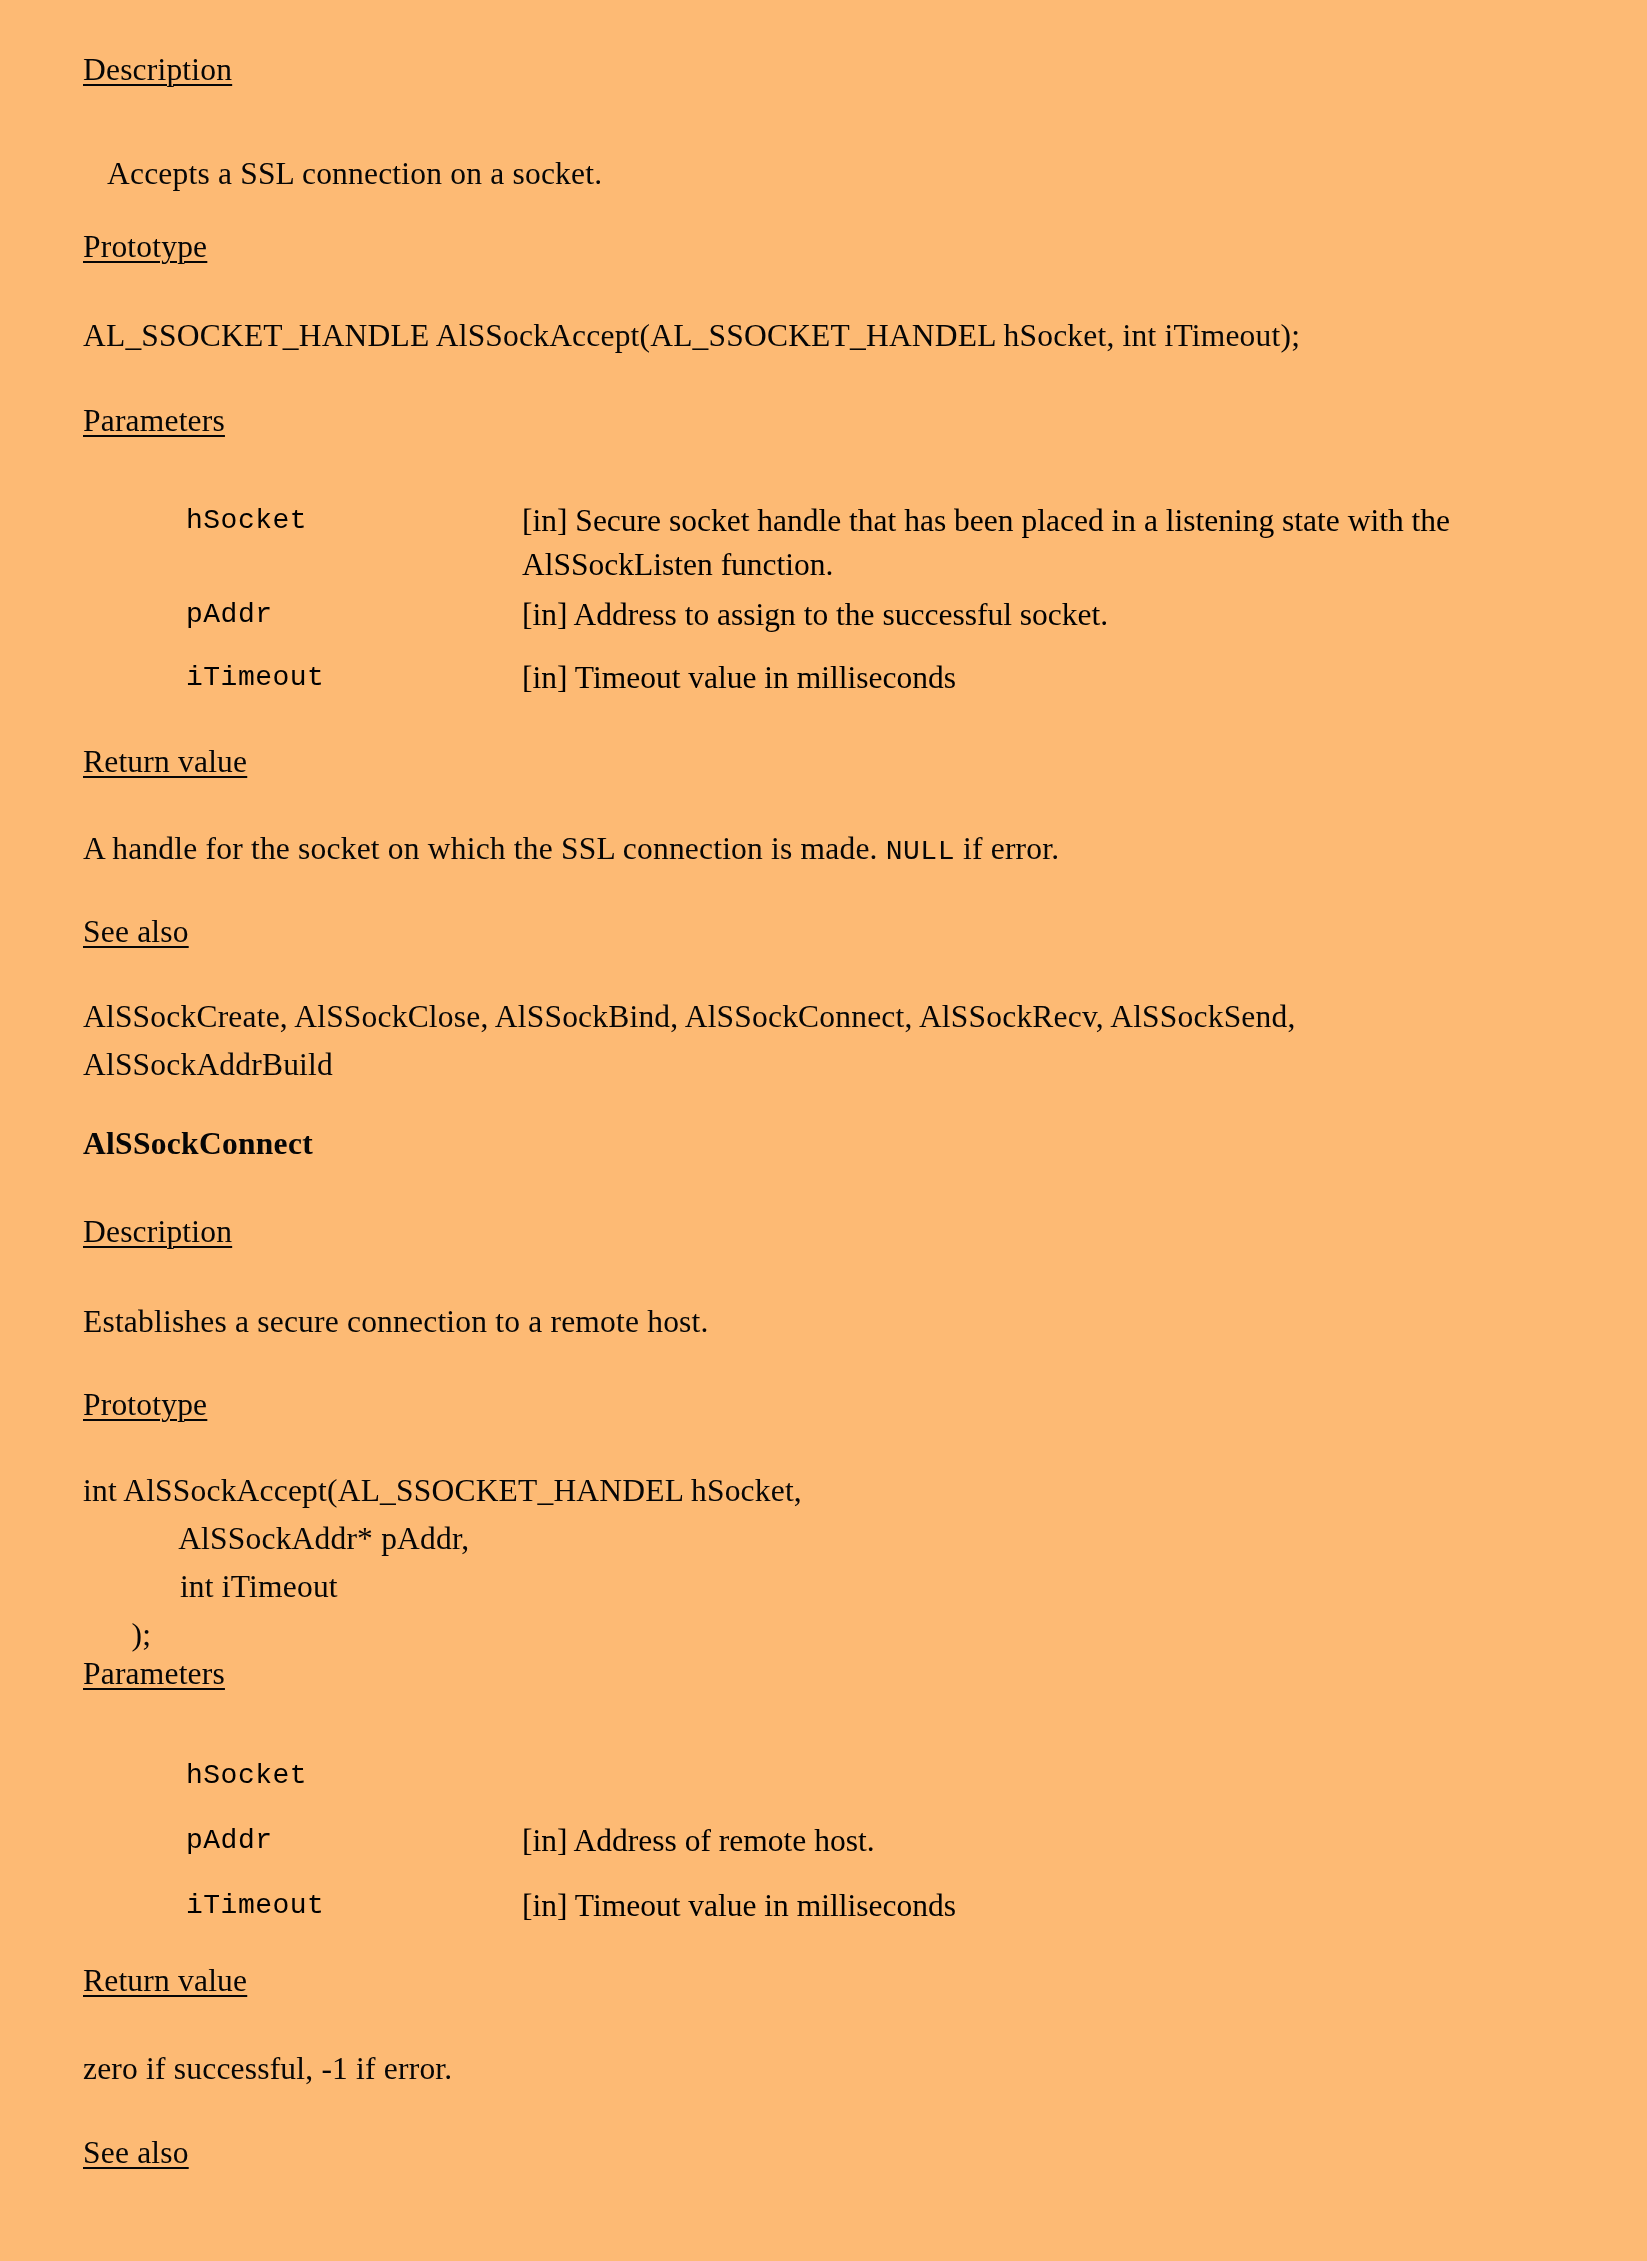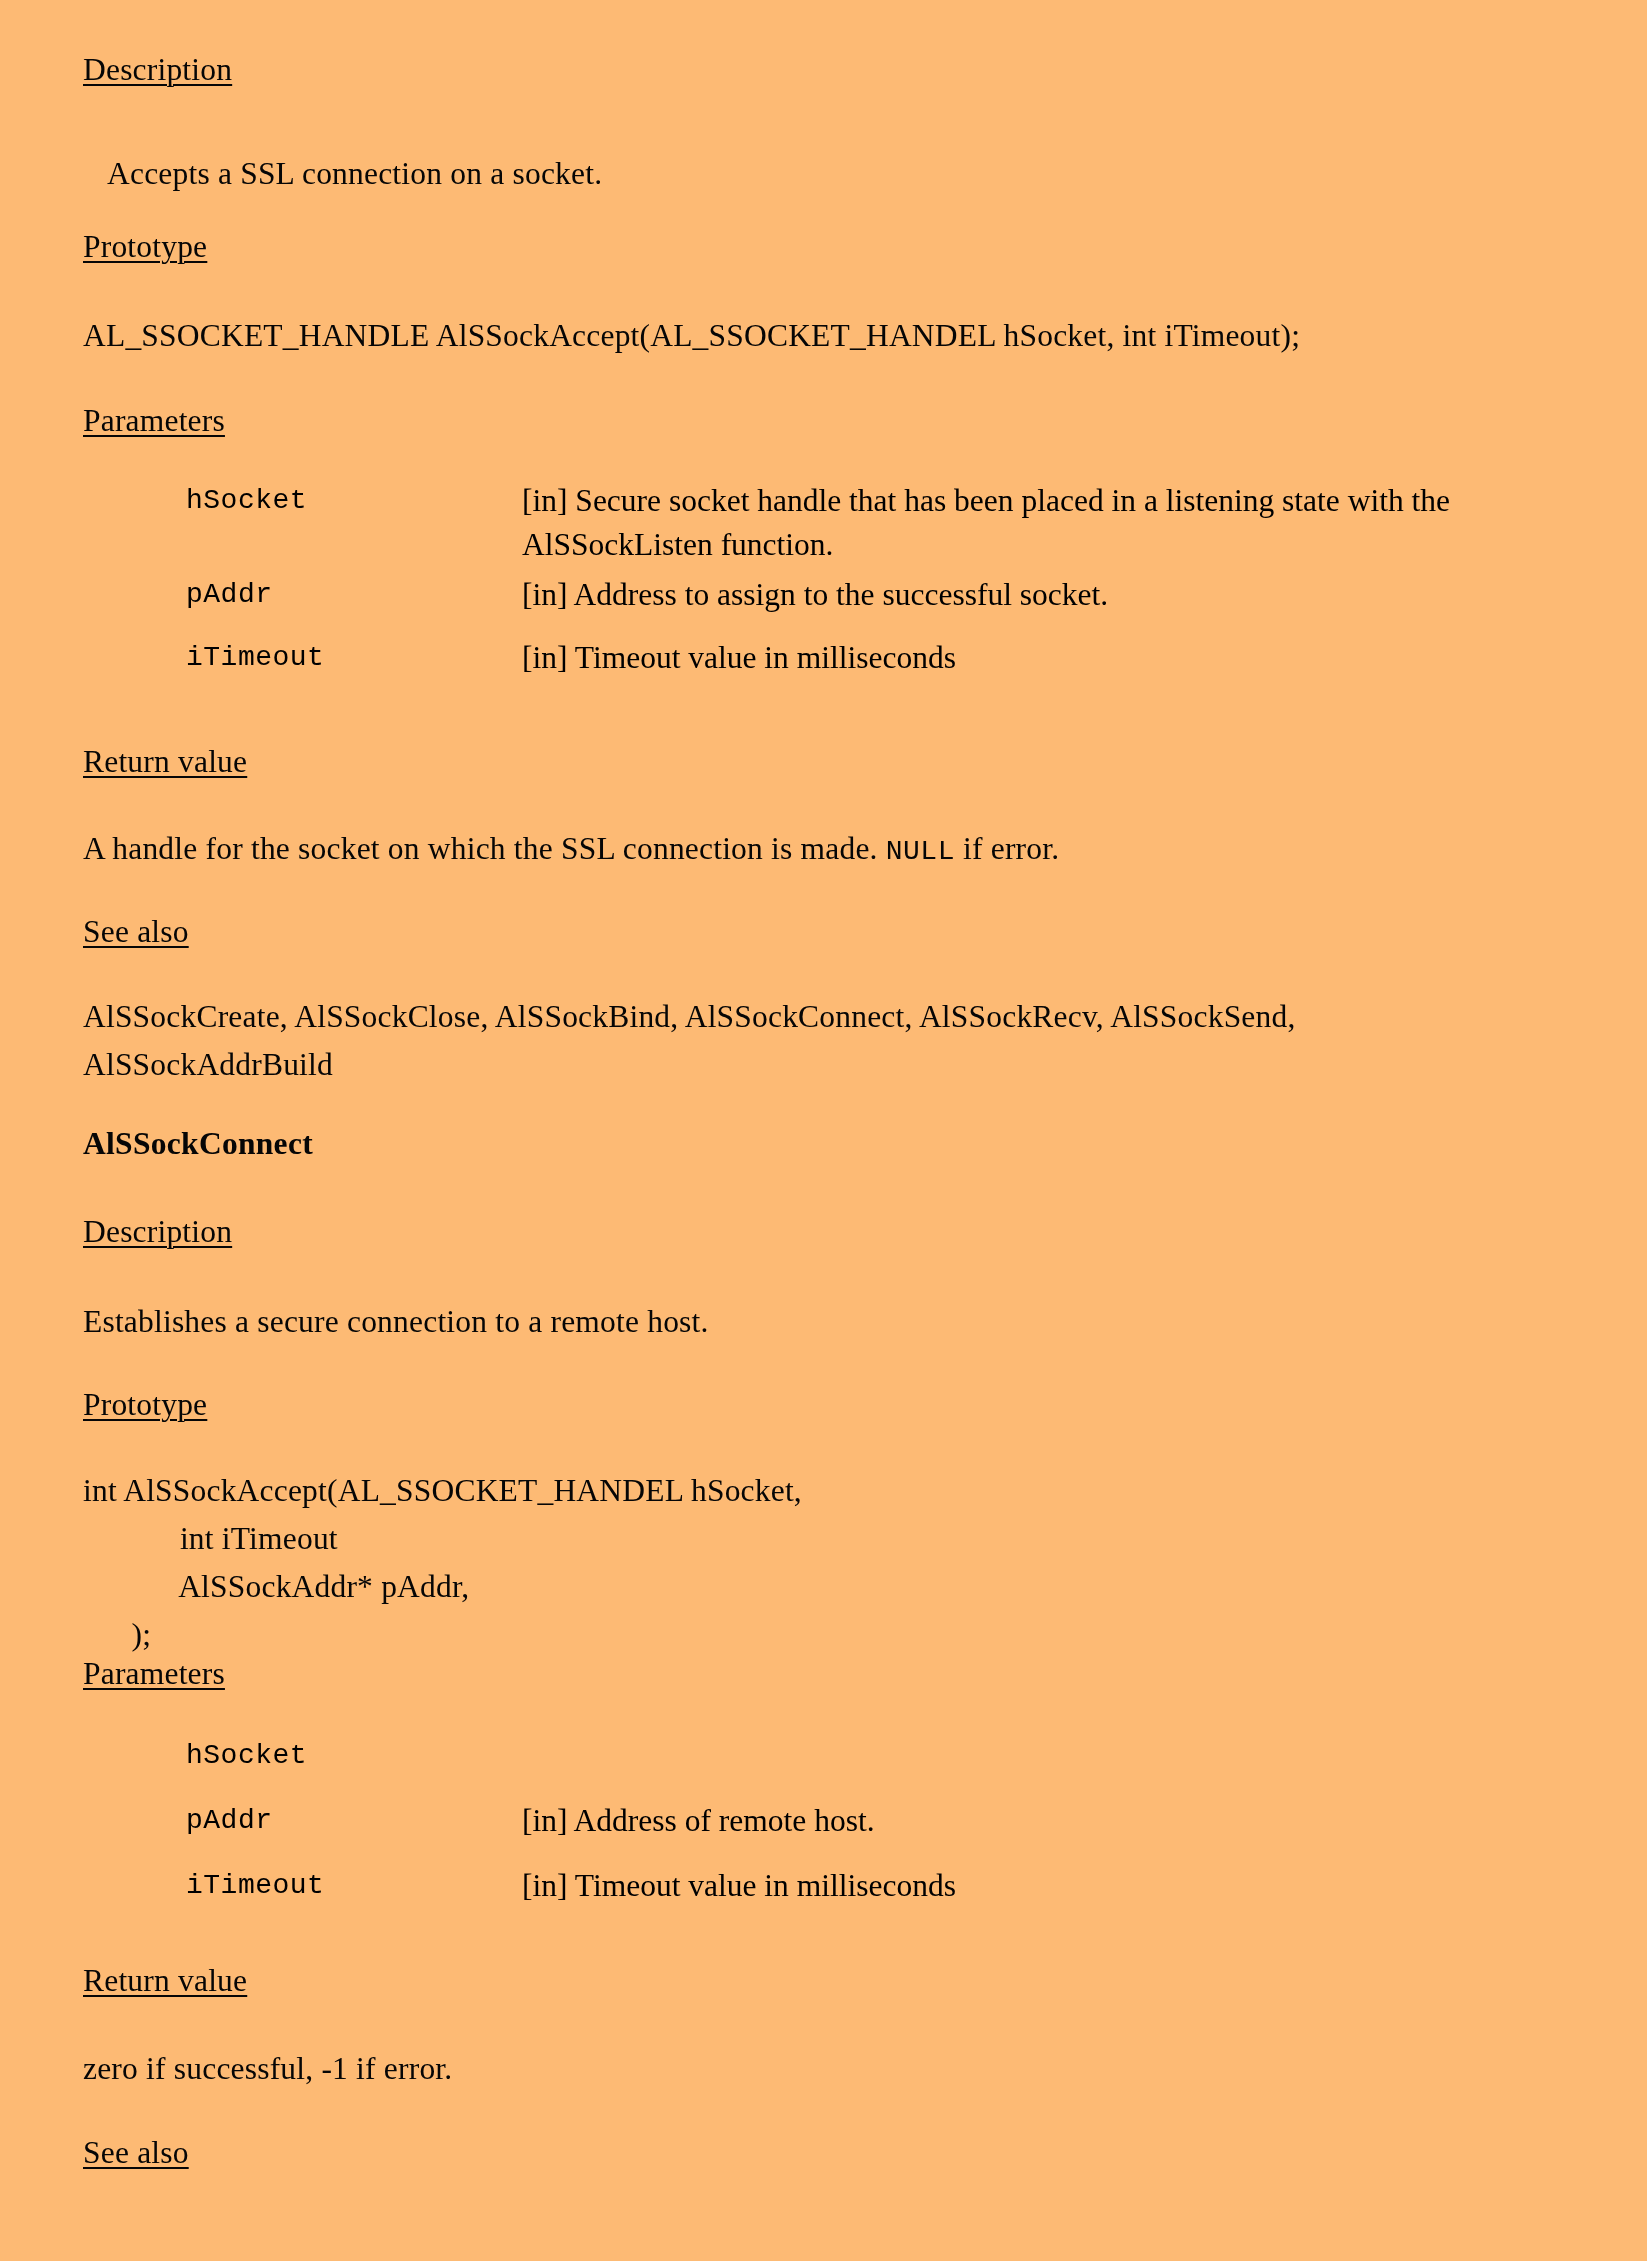--- a/index.html
+++ b/index.html
@@ -42,20 +42,21 @@
     font-size: 28px;
     letter-spacing: 0.5px;
   }
   .proto {
     white-space: nowrap;
   }
   
   .paramtable {
     position: absolute;
     width: 1448px;
+    margin-top: 20px;
   }
   .paramrow {
     position: relative;
     display: block;
     min-height: 48px;
   }
   .pname {
     position: absolute;
     left: 0;
     top: 0;
@@ -131,22 +132,22 @@
   <div class="blk fnheading" style="left:83px; top:1125px;">AlSSockConnect</div>
 
   <div class="blk heading" style="left:83px; top:1213px;">Description</div>
 
   <div class="blk" style="left:83px; top:1298px; width:1448px;">Establishes a secure connection to a remote host.</div>
 
   <div class="blk heading" style="left:83px; top:1386px;">Prototype</div>
 
   <div class="blk" style="left:83px; top:1467px;">
     <span class="protoline">int AlSSockAccept(AL_SSOCKET_HANDEL hSocket,</span>
+    <span class="protoline">            AlSSockAddr* pAddr,</span>
     <span class="protoline">            int iTimeout</span>
-    <span class="protoline">            AlSSockAddr* pAddr,</span>
     <span class="protoline">      );</span>
   </div>
 
   <div class="blk heading" style="left:83px; top:1655px;">Parameters</div>
 
   <div class="paramtable" style="left:186px; top:1734px;">
 
     <div class="paramrow" style="height:65px;">
       <span class="pname">hSocket</span>
     </div>

